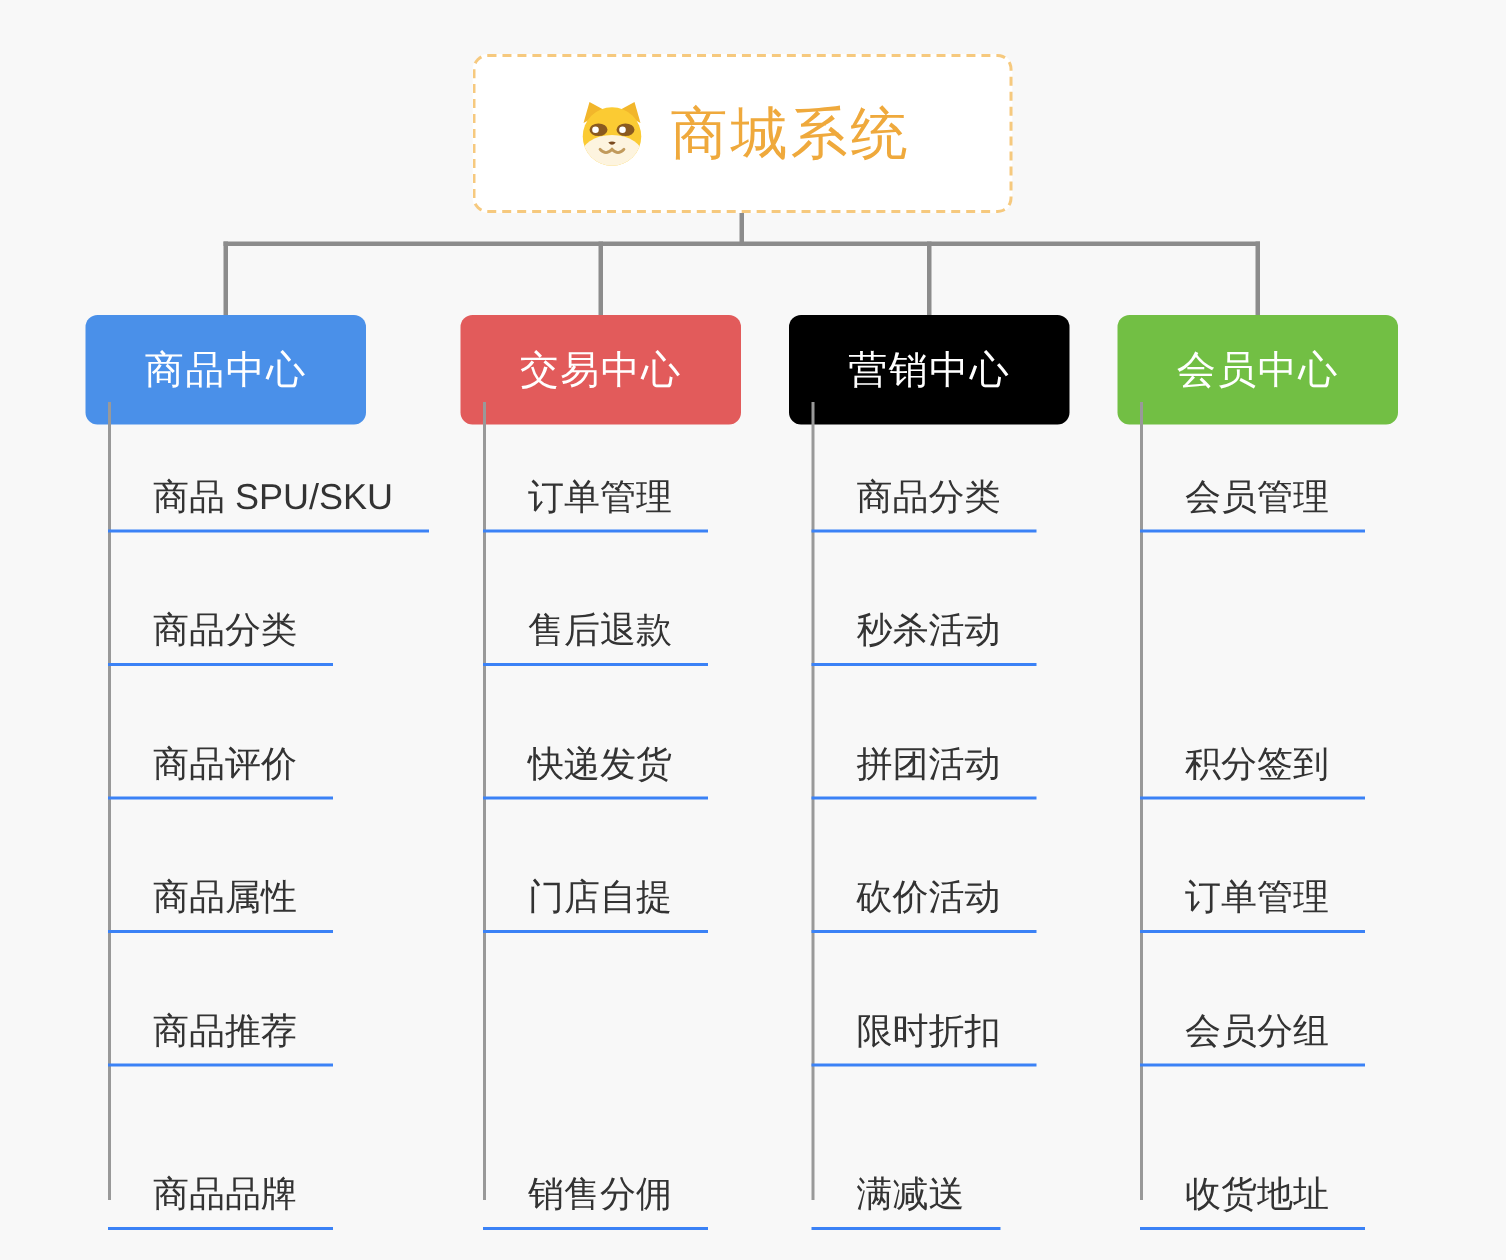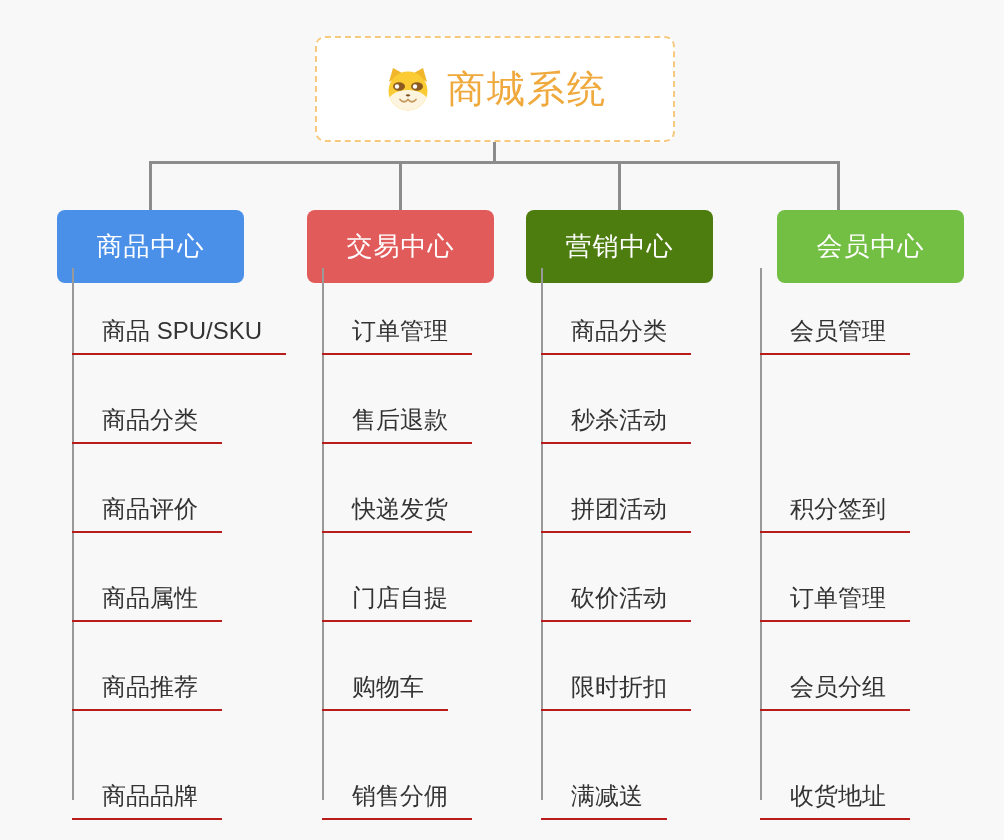--- a/index.html
+++ b/index.html
@@ -91,21 +91,21 @@
     height: 532px;
     background: #999999;
   }
 
   .leaf {
     position: absolute;
     left: 15px;
     height: 40px;
     box-sizing: border-box;
     padding: 0 24px 6px 30px;
-    border-bottom: 2px solid #b91c1c;
+    border-bottom: 2px solid #3b82f6;
     display: flex;
     align-items: flex-end;
     font-size: 24px;
     color: #333333;
     white-space: nowrap;
   }
   .leaf-1 { top: 105px; }
   .leaf-2 { top: 194px; }
   .leaf-3 { top: 283px; }
   .leaf-4 { top: 372px; }
@@ -154,37 +154,36 @@
     <div class="leaf leaf-6">商品品牌</div>
   </div>
 
   <div class="col col-2">
     <div class="branch-node" style="background-color: rgb(226, 91, 91);">交易中心</div>
     <div class="spine"></div>
     <div class="leaf leaf-1">订单管理</div>
     <div class="leaf leaf-2">售后退款</div>
     <div class="leaf leaf-3">快递发货</div>
     <div class="leaf leaf-4">门店自提</div>
-    <div class="leaf leaf-5">购物车</div>
     <div class="leaf leaf-6">销售分佣</div>
   </div>
 
   <div class="col col-3">
-    <div class="branch-node" style="background-color: #4d7c0f;">营销中心</div>
+    <div class="branch-node" style="background-color: #000000;">营销中心</div>
     <div class="spine"></div>
     <div class="leaf leaf-1">商品分类</div>
     <div class="leaf leaf-2">秒杀活动</div>
     <div class="leaf leaf-3">拼团活动</div>
     <div class="leaf leaf-4">砍价活动</div>
     <div class="leaf leaf-5">限时折扣</div>
     <div class="leaf leaf-6">满减送</div>
   </div>
 
   <div class="col col-4">
-    <div class="branch-node" style="background-color: rgb(114, 191, 68); margin-left: 32px;">会员中心</div>
+    <div class="branch-node" style="background-color: rgb(114, 191, 68);">会员中心</div>
     <div class="spine"></div>
     <div class="leaf leaf-1">会员管理</div>
     <div class="leaf leaf-3">积分签到</div>
     <div class="leaf leaf-4">订单管理</div>
     <div class="leaf leaf-5">会员分组</div>
     <div class="leaf leaf-6">收货地址</div>
   </div>
 
 </div>
 

